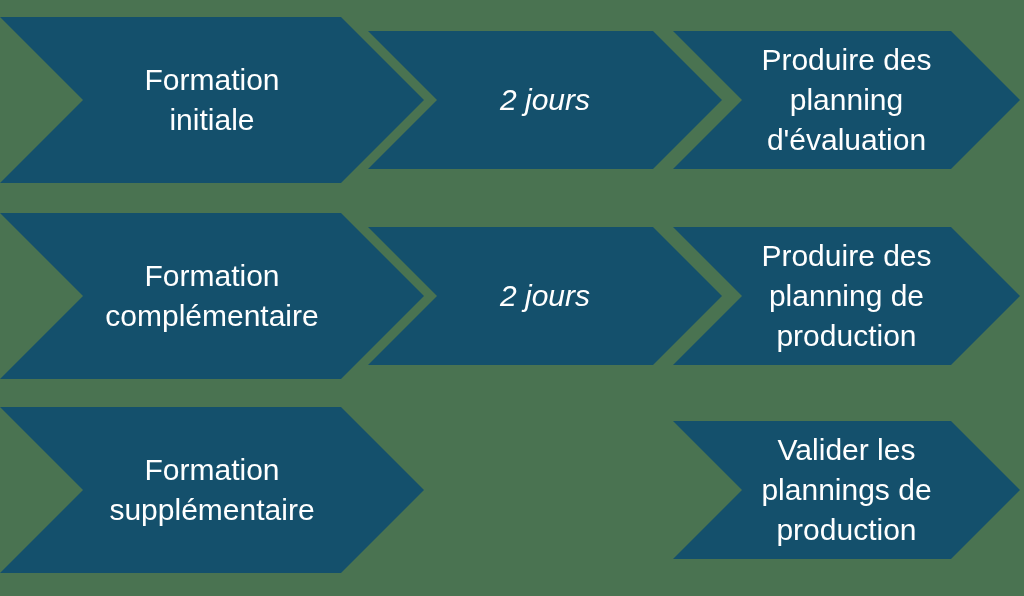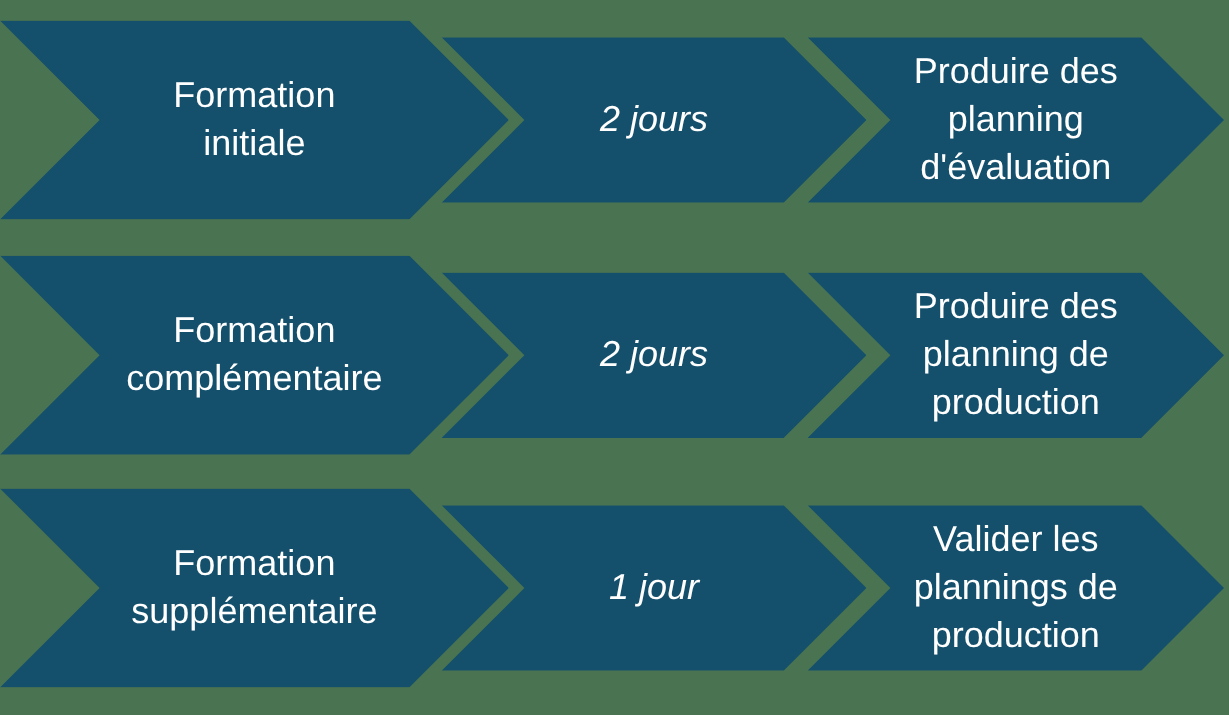--- a/index.html
+++ b/index.html
@@ -89,23 +89,20 @@
 planning de
 production</span>
     </div>
   </div>
 
   <div class="row r3">
     <div class="chev c1">
       <span class="lbl">Formation
 supplémentaire</span>
     </div>
-    <div class="chev c2">
-      <span class="lbl">1 jour</span>
-    </div>
     <div class="chev c3">
       <span class="lbl">Valider les
 plannings de
 production</span>
     </div>
   </div>
 
 </div>
 
 </body></html>

